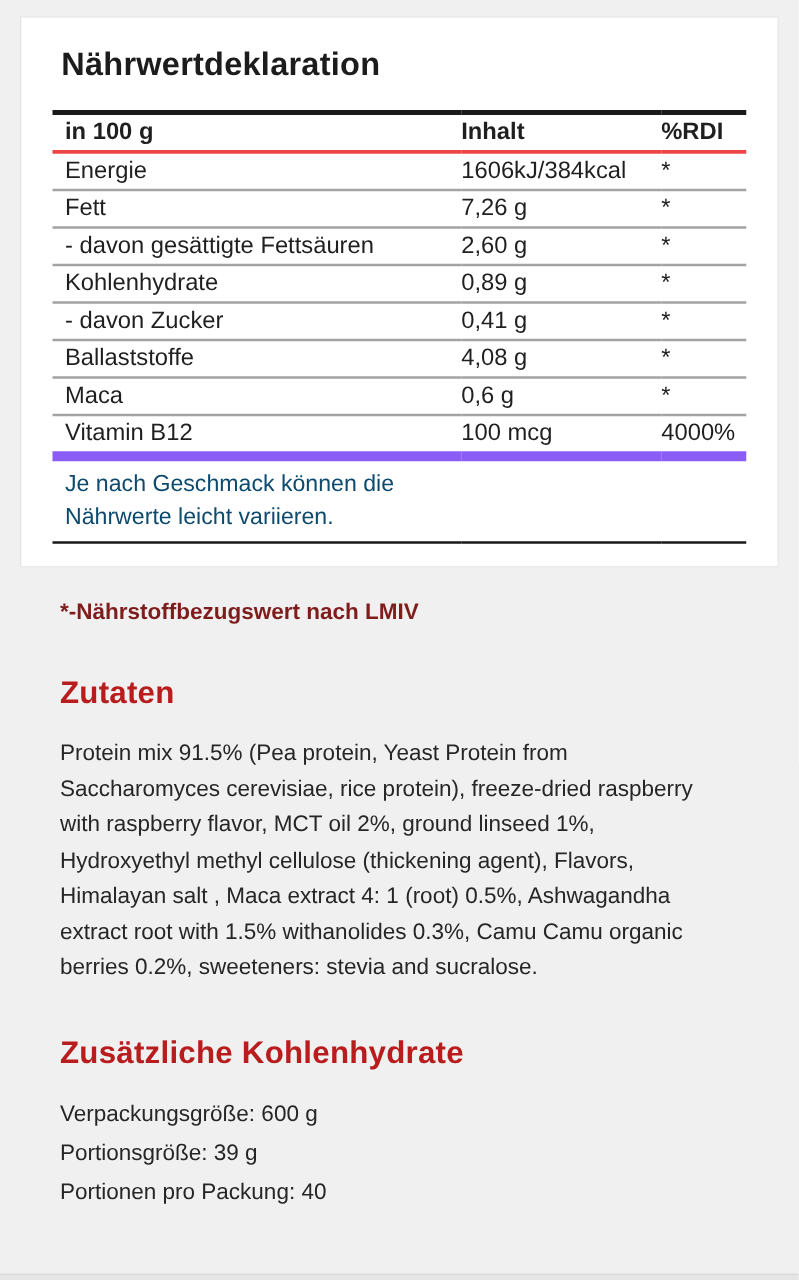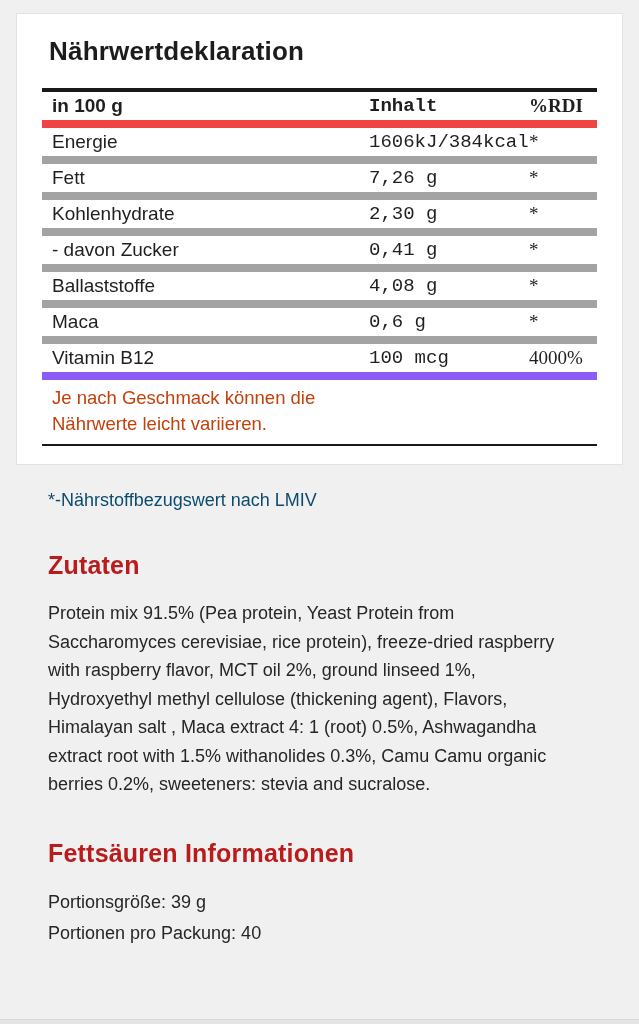--- a/index.html
+++ b/index.html
@@ -32,46 +32,47 @@
   table {
     width: 100%;
     border-collapse: collapse;
     border-top: 4px solid #191919;
     font-size: 19px;
     color: #1f1f1f;
     table-layout: fixed;
   }
   th, td { text-align: left; vertical-align: middle; }
   thead th {
-    border-bottom: 8px solid #ef4444;
+    border-bottom: 3px solid #ef4444;
     font-weight: 700;
     padding: 3px 0;
   }
   tbody td {
-    border-bottom: 8px solid #a3a3a3;
+    border-bottom: 2px solid #a3a3a3;
     padding: 3px 0;
     white-space: nowrap;
     overflow: visible;
   }
   tbody tr:last-child td { border-bottom: 8px solid #8b5cf6; }
   .c-label { width: 327px; padding-left: 10px; }
-  .c-value { width: 160px; font-family: Liberation Mono, monospace; }
-  .c-rdi   { width: auto; font-family: Liberation Serif, serif; }
+  .c-value { width: 160px; }
+  .c-rdi   { width: auto; }
   tfoot td {
     padding: 5px 0 7px 10px;
     border-bottom: 2px solid #191919;
     font-size: 18.5px;
     line-height: 26px;
-    color: #c2410c;
+    color: #0c4a6e;
   }
   
   .ref-note {
     margin: 25px 20px 0 48px;
     font-size: 18px;
-    color: #0c4a6e;
+    color: #7f1d1d;
+    font-weight: bold;
   }
   h2 {
     font-size: 25px;
     font-weight: 700;
     color: #b91c1c;
     margin: 40px 20px 19px 48px;
     letter-spacing: 0.2px;
   }
   .ingredients {
     margin: 0 56px 0 48px;
@@ -117,24 +118,29 @@
     <td class="c-rdi">*</td>
   </tr>
 
 
   <tr>
     <td class="c-label">Fett</td>
     <td class="c-value">7,26 g</td>
     <td class="c-rdi">*</td>
   </tr>
 
+  <tr>
+    <td class="c-label">- davon gesättigte Fettsäuren</td>
+    <td class="c-value">2,60 g</td>
+    <td class="c-rdi">*</td>
+  </tr>
 
   <tr>
     <td class="c-label">Kohlenhydrate</td>
-    <td class="c-value">2,30 g</td>
+    <td class="c-value">0,89 g</td>
     <td class="c-rdi">*</td>
   </tr>
 
   <tr>
     <td class="c-label">- davon Zucker</td>
     <td class="c-value">0,41 g</td>
     <td class="c-rdi">*</td>
   </tr>
 
   <tr>
@@ -165,23 +171,24 @@
       </tfoot>
     </table>
   </section>
 
   <p class="ref-note">*-Nährstoffbezugswert nach LMIV</p>
 
   <h2>Zutaten</h2>
 
   <p class="ingredients">Protein mix 91.5% (Pea protein, Yeast Protein from Saccharomyces cerevisiae, rice protein), freeze-dried raspberry with raspberry flavor, MCT oil 2%, ground linseed 1%, Hydroxyethyl methyl cellulose (thickening agent), Flavors, Himalayan salt , Maca extract 4: 1 (root) 0.5%, Ashwagandha extract root with 1.5% withanolides 0.3%, Camu Camu organic berries 0.2%, sweeteners: stevia and sucralose.</p>
 
-  <h2>Fettsäuren Informationen</h2>
+  <h2>Zusätzliche Kohlenhydrate</h2>
 
   <div id="info-lines">
+  <p class="info-line">Verpackungsgröße: 600 g</p>
 
   <p class="info-line">Portionsgröße: 39 g</p>
 
   <p class="info-line">Portionen pro Packung: 40</p>
 </div>
 
   <div class="bottom-divider"></div>
 </div>
 
 </body></html>

